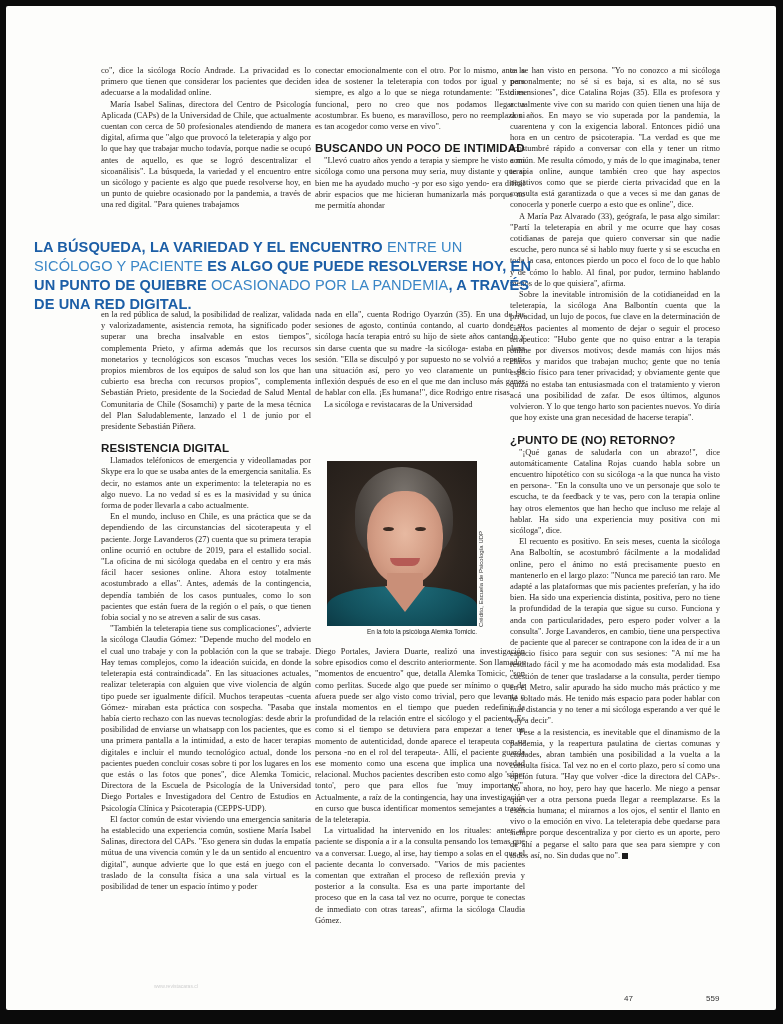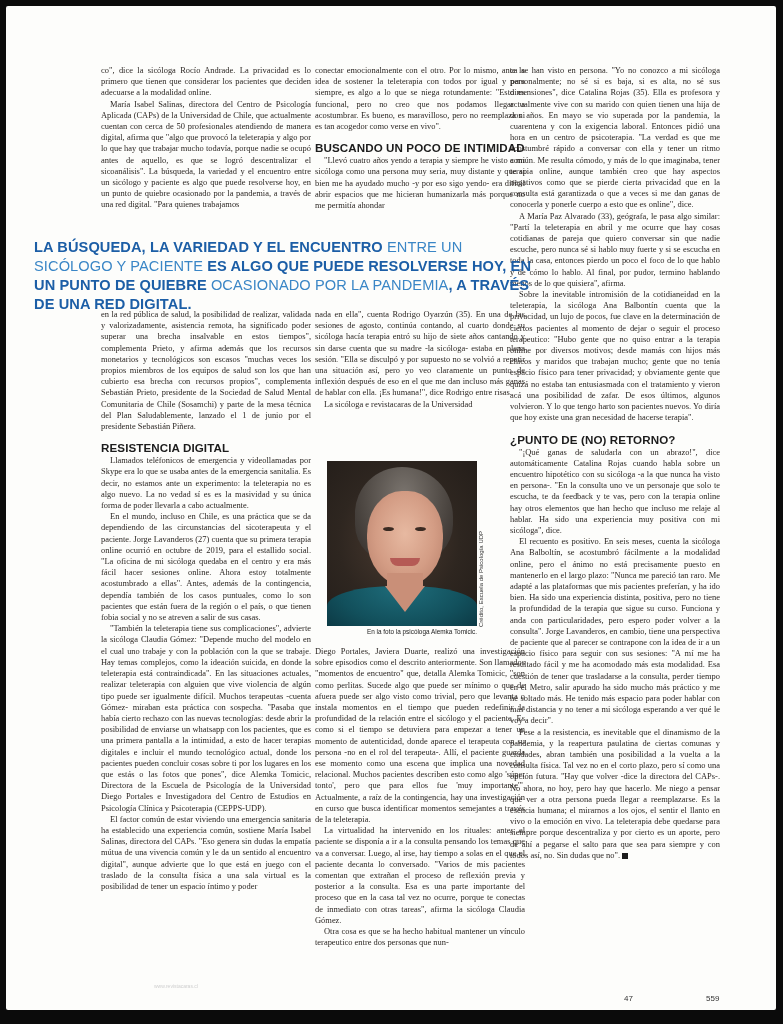--- a/index.html
+++ b/index.html
@@ -125,19 +125,18 @@
     <div class="neck"></div>
     <div class="shirt"></div>
     <div class="vneck"></div>
   </div>
   <div class="credit">Crédito, Escuela de Psicología UDP</div>
   <div class="caption">En la foto la psicóloga Alemka Tomicic.</div>
 
   <div class="col col2 c2c">
     <p class="noindent">Diego Portales, Javiera Duarte, realizó una investigación sobre episodios como el descrito anteriormente. Son llamados "momentos de encuentro" que, detalla Alemka Tomicic, "son como perlitas. Sucede algo que puede ser mínimo o que de afuera puede ser algo visto como trivial, pero que levanta o instala momentos en el tiempo que pueden redefinir la profundidad de la relación entre el sicólogo y el paciente. Es como si el tiempo se detuviera para empezar a tener un momento de autenticidad, donde aparece el terapeuta con su persona -no en el rol del terapeuta-. Allí, el paciente guarda ese momento como una escena que implica una novedad relacional. Muchos pacientes describen esto como algo 'súper tonto', pero que para ellos fue 'muy importante'". Actualmente, a raíz de la contingencia, hay una investigación en curso que busca identificar momentos semejantes a través de la teleterapia.</p>
     <p>La virtualidad ha intervenido en los rituales: antes el paciente se disponía a ir a la consulta pensando los temas que va a conversar. Luego, al irse, hay tiempo a solas en el que el paciente decanta lo conversado. "Varios de mis pacientes comentan que extrañan el proceso de reflexión previa y posterior a la consulta. Esa es una parte importante del proceso que en la casa tal vez no ocurre, porque te conectas de inmediato con otras tareas", afirma la sicóloga Claudia Gómez.</p>
-    <p>Otra cosa es que se ha hecho habitual mantener un vínculo terapeutico entre dos personas que nun-</p>
   </div>
 
   <div class="faint">www.revistacaras.cl</div>
   <div class="pagenum pn1">47</div>
   <div class="pagenum pn2">559</div>
 </div>
 
 </body></html>

